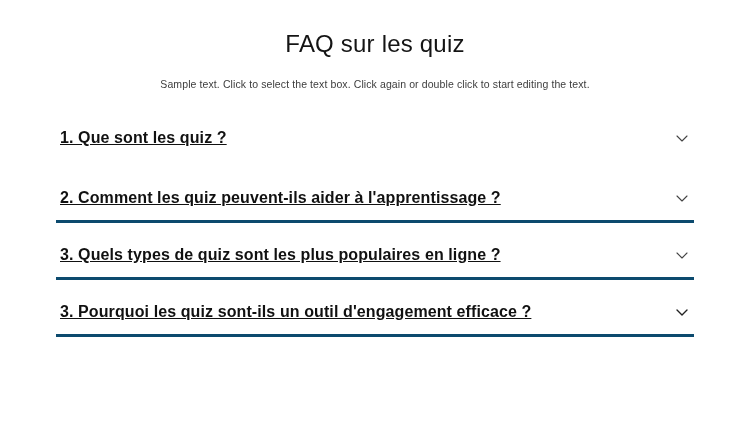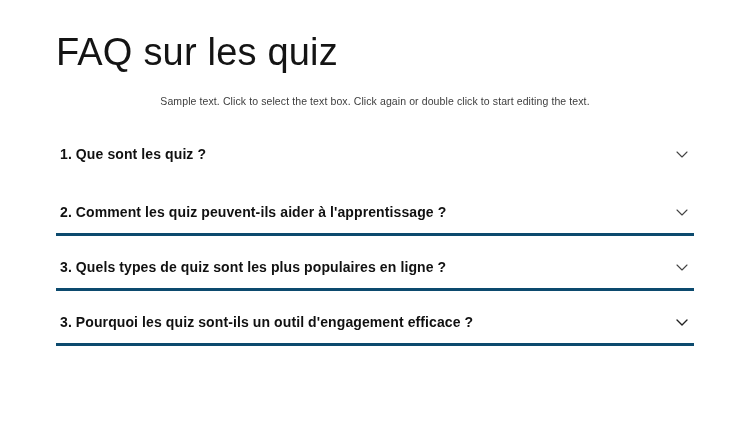--- a/index.html
+++ b/index.html
@@ -15,22 +15,22 @@
     overflow: hidden;
   }
   .page {
     width: 750px;
     height: 424px;
     box-sizing: border-box;
     padding: 0 56px;
     position: relative;
   }
   .page-title {
-    text-align: left;
-    font-size: 38px;
+    text-align: center;
+    font-size: 24px;
     font-weight: 400;
     letter-spacing: 0.2px;
     color: #141414;
     margin: 0;
     padding-top: 30px;
     line-height: 1.2;
   }
   .subtitle {
     text-align: center;
     font-size: 10.5px;
@@ -49,24 +49,25 @@
     border-bottom: none;
   }
   .faq-header {
     display: flex;
     align-items: center;
     justify-content: space-between;
     padding: 13px 4px 13px 4px;
     cursor: pointer;
   }
   .faq-q {
-    font-size: 14px;
+    font-size: 16px;
     font-weight: bold;
     color: #111111;
     letter-spacing: 0.1px;
+    text-decoration: underline;
   }
   .chev {
     display: inline-block;
     width: 16px;
     height: 16px;
     flex: 0 0 16px;
   }
   .chev svg {
     display: block;
   }

